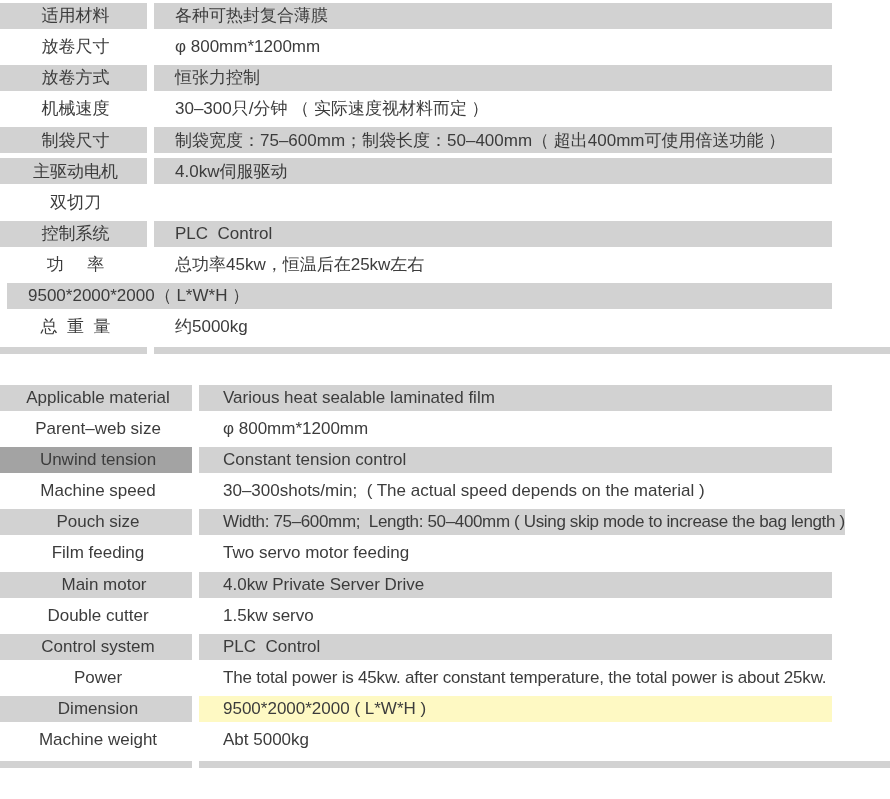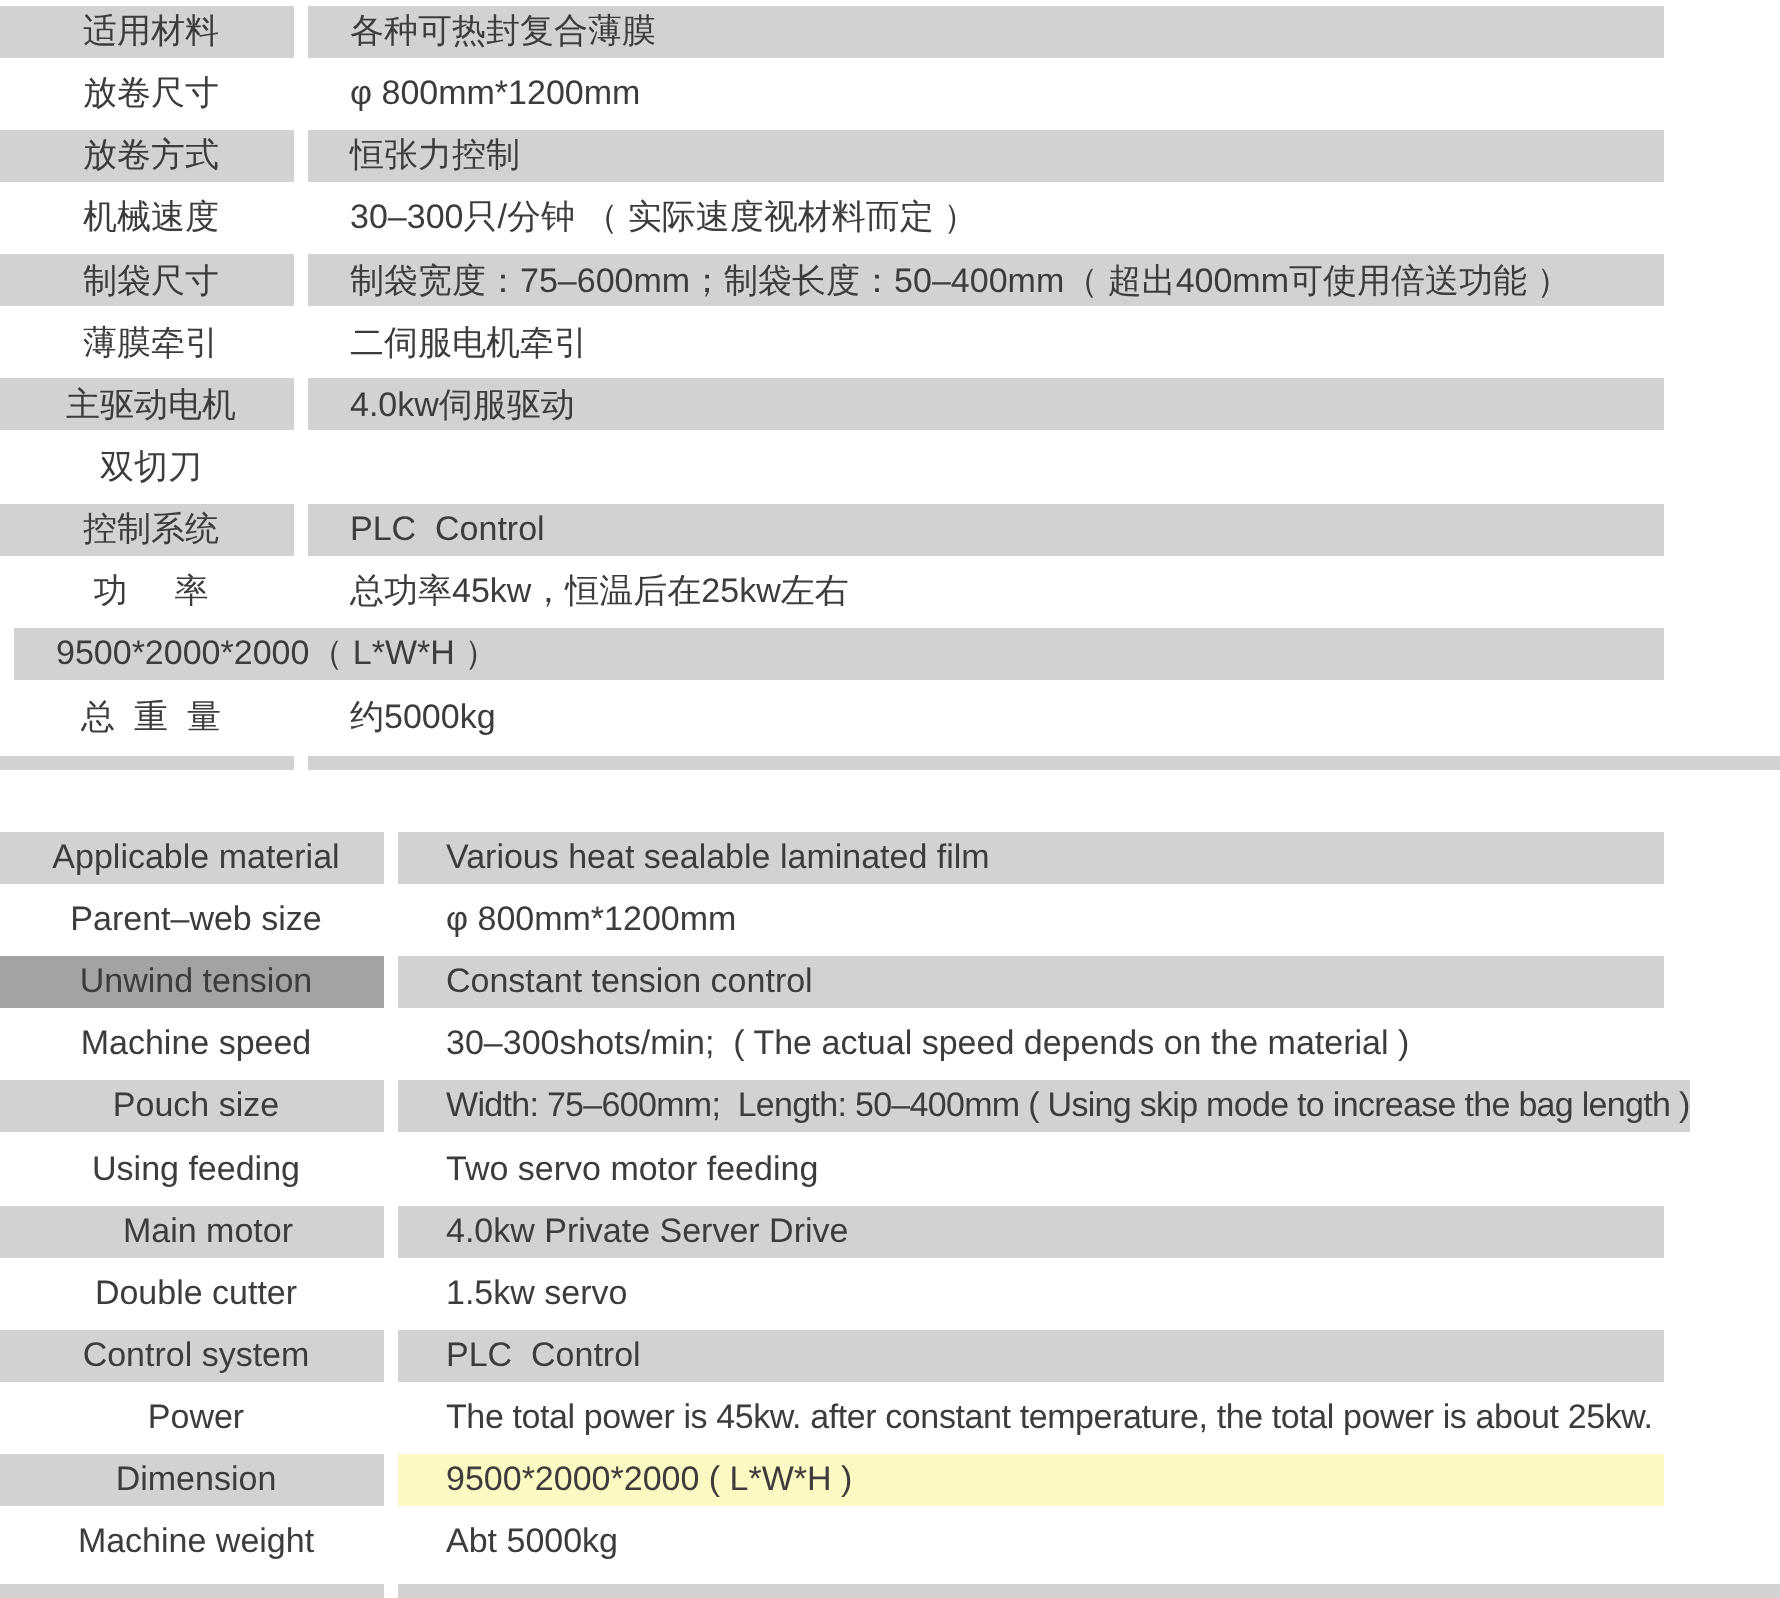--- a/index.html
+++ b/index.html
@@ -86,29 +86,20 @@
   <div class="row g">
     <div class="cell label" style="background: rgb(210, 210, 210);">
       <span class="t">制袋尺寸</span>
     </div>
     <div class="gap"></div>
     <div class="cell value" style="background: rgb(210, 210, 210);">
       <span class="t">制袋宽度：75–600mm；制袋长度：50–400mm（ 超出400mm可使用倍送功能 ）</span>
     </div>
   </div>
 
-  <div class="row">
-    <div class="cell label">
-      <span class="t">薄膜牵引</span>
-    </div>
-    <div class="gap"></div>
-    <div class="cell value">
-      <span class="t">二伺服电机牵引</span>
-    </div>
-  </div>
 
   <div class="row g">
     <div class="cell label" style="background: rgb(210, 210, 210);">
       <span class="t">主驱动电机</span>
     </div>
     <div class="gap"></div>
     <div class="cell value" style="background: rgb(210, 210, 210);">
       <span class="t">4.0kw伺服驱动</span>
     </div>
   </div>
@@ -210,21 +201,21 @@
       <span class="t">Pouch size</span>
     </div>
     <div class="gap"></div>
     <div class="cell value" style="background: rgb(210, 210, 210);">
       <span class="t">Width: 75–600mm;  Length: 50–400mm ( Using skip mode to increase the bag length )</span>
     </div>
   </div>
 
   <div class="row">
     <div class="cell label">
-      <span class="t">Using feeding</span>
+      <span class="t">Film feeding</span>
     </div>
     <div class="gap"></div>
     <div class="cell value">
       <span class="t">Two servo motor feeding</span>
     </div>
   </div>
 
   <div class="row g">
     <div class="cell label" style="background: rgb(210, 210, 210); padding-left: 16px;">
       <span class="t">Main motor</span>

